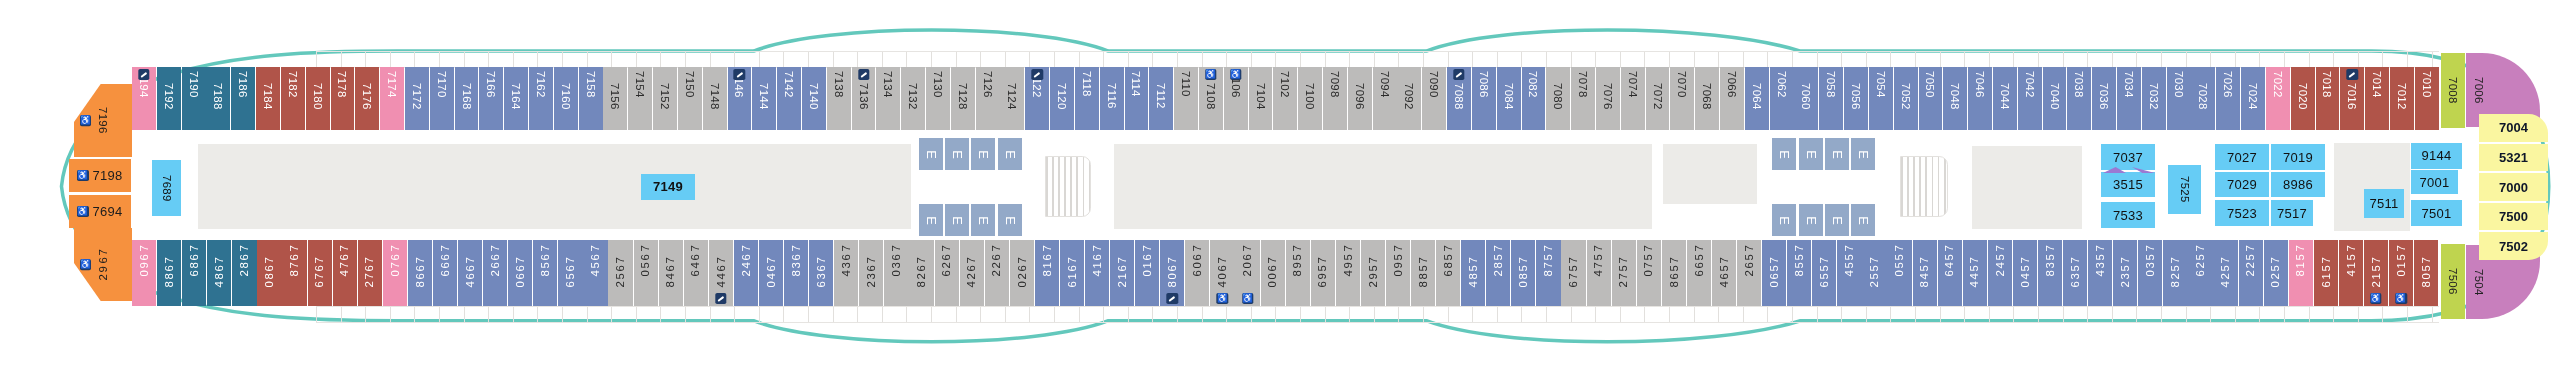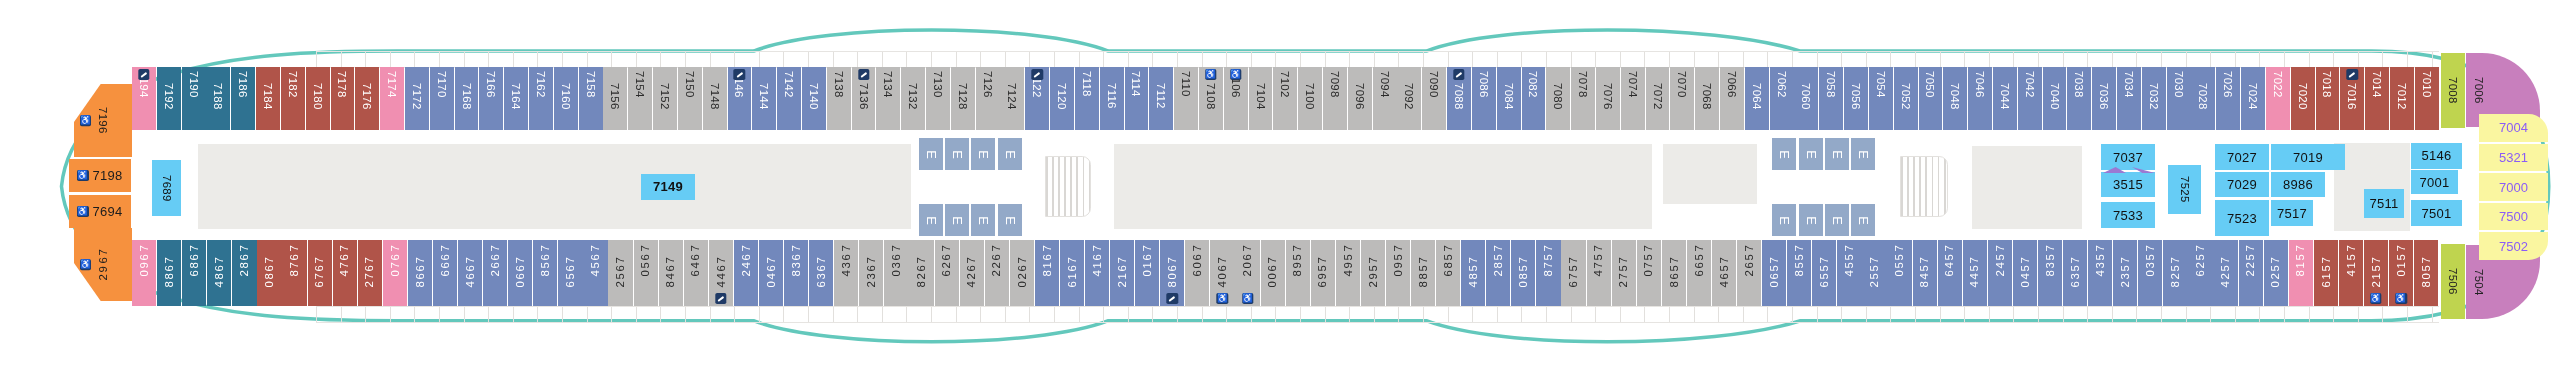--- a/index.html
+++ b/index.html
@@ -19,21 +19,21 @@
   .abs{position:absolute;display:flex;align-items:center;justify-content:center;z-index:3;box-sizing:border-box;}
   .abs .num{font-size:13px;}
   .abs .num.v,.abs .num.vf{font-size:11.4px;}
   .t-pink{background:#F08FB1;color:#fff;}
   .t-teal{background:#2F7291;color:#fff;}
   .t-red{background:#B05449;color:#fff;}
   .t-peri{background:#7288BC;color:#fff;}
   .t-gray{background:#BCBBBA;color:#2b2b2b;}
   .t-orange{background:#F6913E;color:#1d1d1d;}
   .t-cyan{background:#66CCF5;color:#111;}
-  .t-yellow{background:#FAF6A0;color:#8b5cf6;}
+  .t-yellow{background:#FAF6A0;color:#0f172a;font-weight:bold;}
   .t-green{background:#BFD44F;color:#222;}
   .t-orchid{background:#C87FBD;color:#222;}
   .bdg{position:absolute;left:50%;transform:translateX(-50%);width:11.4px;height:11.4px;background:#1F3A66;
        display:flex;align-items:center;justify-content:center;border-radius:1.8px;z-index:4;}
   .bdg.top{top:1.8px;} .bdg.bot{bottom:1.8px;}
   .bdg.side{left:6.1px;top:50%;transform:translateY(-50%);}
   .bdg.inline{position:static;transform:none;margin-right:3.5px;flex:none;}
   .wcg{color:#fff;font-size:8.8px;line-height:1;}
   .sfg{width:7px;height:1.8px;background:#fff;transform:rotate(-38deg);border-radius:0.9px;}
   .ebox{position:absolute;width:24px;height:32px;background:#93A9C8;z-index:3;
@@ -1183,40 +1183,40 @@
       </div>
       <div class="abs t-cyan" style="left: 2101px; top: 202px; width: 54px; height: 26px;">
         <span class="num ">7533</span>
       </div>
       <div class="abs t-cyan" style="left: 2168px; top: 165px; width: 33px; height: 49px;">
         <span class="num v">7525</span>
       </div>
       <div class="abs t-cyan" style="left: 2215px; top: 144px; width: 54px; height: 26px;">
         <span class="num ">7027</span>
       </div>
-      <div class="abs t-cyan" style="left: 2271px; top: 144px; width: 74px; height: 26px;">
+      <div class="abs t-cyan" style="left: 2271px; top: 144px; width: 54px; height: 26px;">
         <span class="num ">7019</span>
       </div>
       <div class="abs t-cyan" style="left: 2215px; top: 172px; width: 54px; height: 24.6px;">
         <span class="num ">7029</span>
       </div>
       <div class="abs t-cyan" style="left: 2271px; top: 172px; width: 54px; height: 24.6px;">
         <span class="num ">8986</span>
       </div>
-      <div class="abs t-cyan" style="left: 2215px; top: 200px; width: 54px; height: 36px;">
+      <div class="abs t-cyan" style="left: 2215px; top: 200px; width: 54px; height: 26px;">
         <span class="num ">7523</span>
       </div>
       <div class="abs t-cyan" style="left: 2271px; top: 200px; width: 42px; height: 26px;">
         <span class="num ">7517</span>
       </div>
       <div class="abs t-cyan" style="left: 2364px; top: 189px; width: 40px; height: 29px;">
         <span class="num ">7511</span>
       </div>
       <div class="abs t-cyan" style="left: 2411px; top: 143px; width: 51px; height: 25.5px;">
-        <span class="num ">5146</span>
+        <span class="num ">9144</span>
       </div>
       <div class="abs t-cyan" style="left: 2411px; top: 170px; width: 47px; height: 24px;">
         <span class="num ">7001</span>
       </div>
       <div class="abs t-cyan" style="left: 2411px; top: 200px; width: 51px; height: 26px;">
         <span class="num ">7501</span>
       </div>
     </div>
   <div id="stern">
       <div class="abs t-green" style="left: 2441px; top: 53px; width: 24px; height: 75px;">

